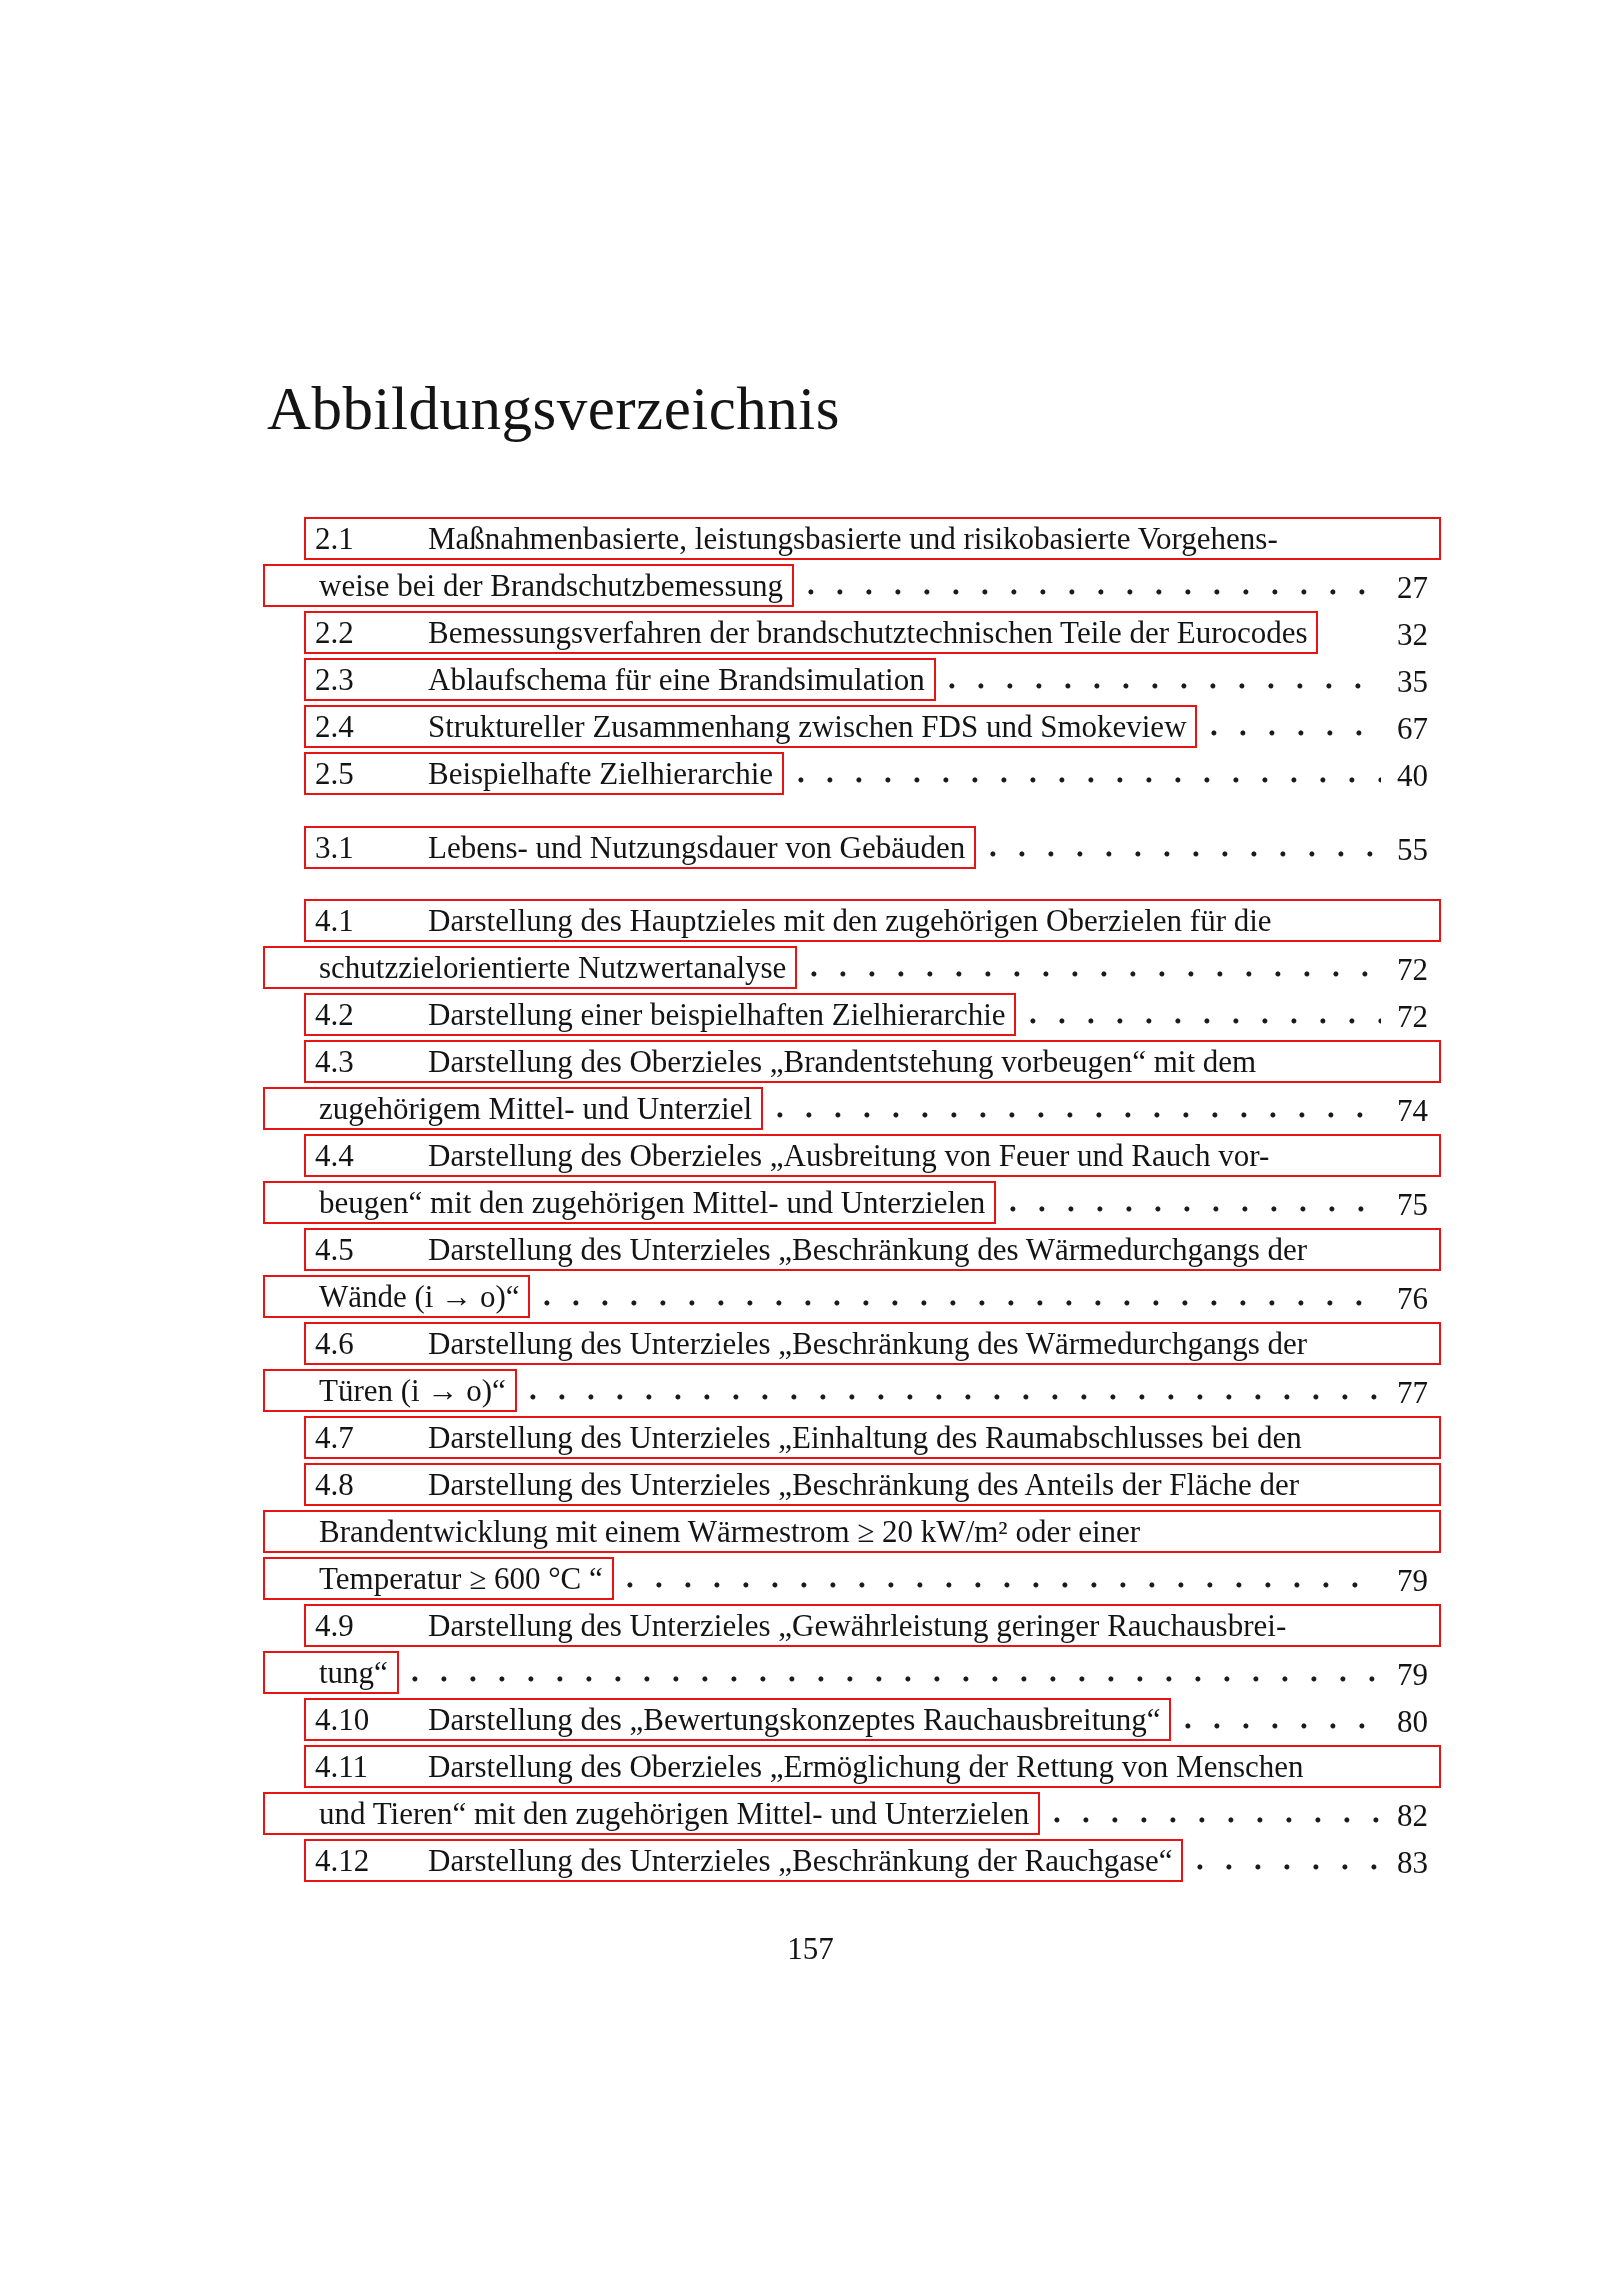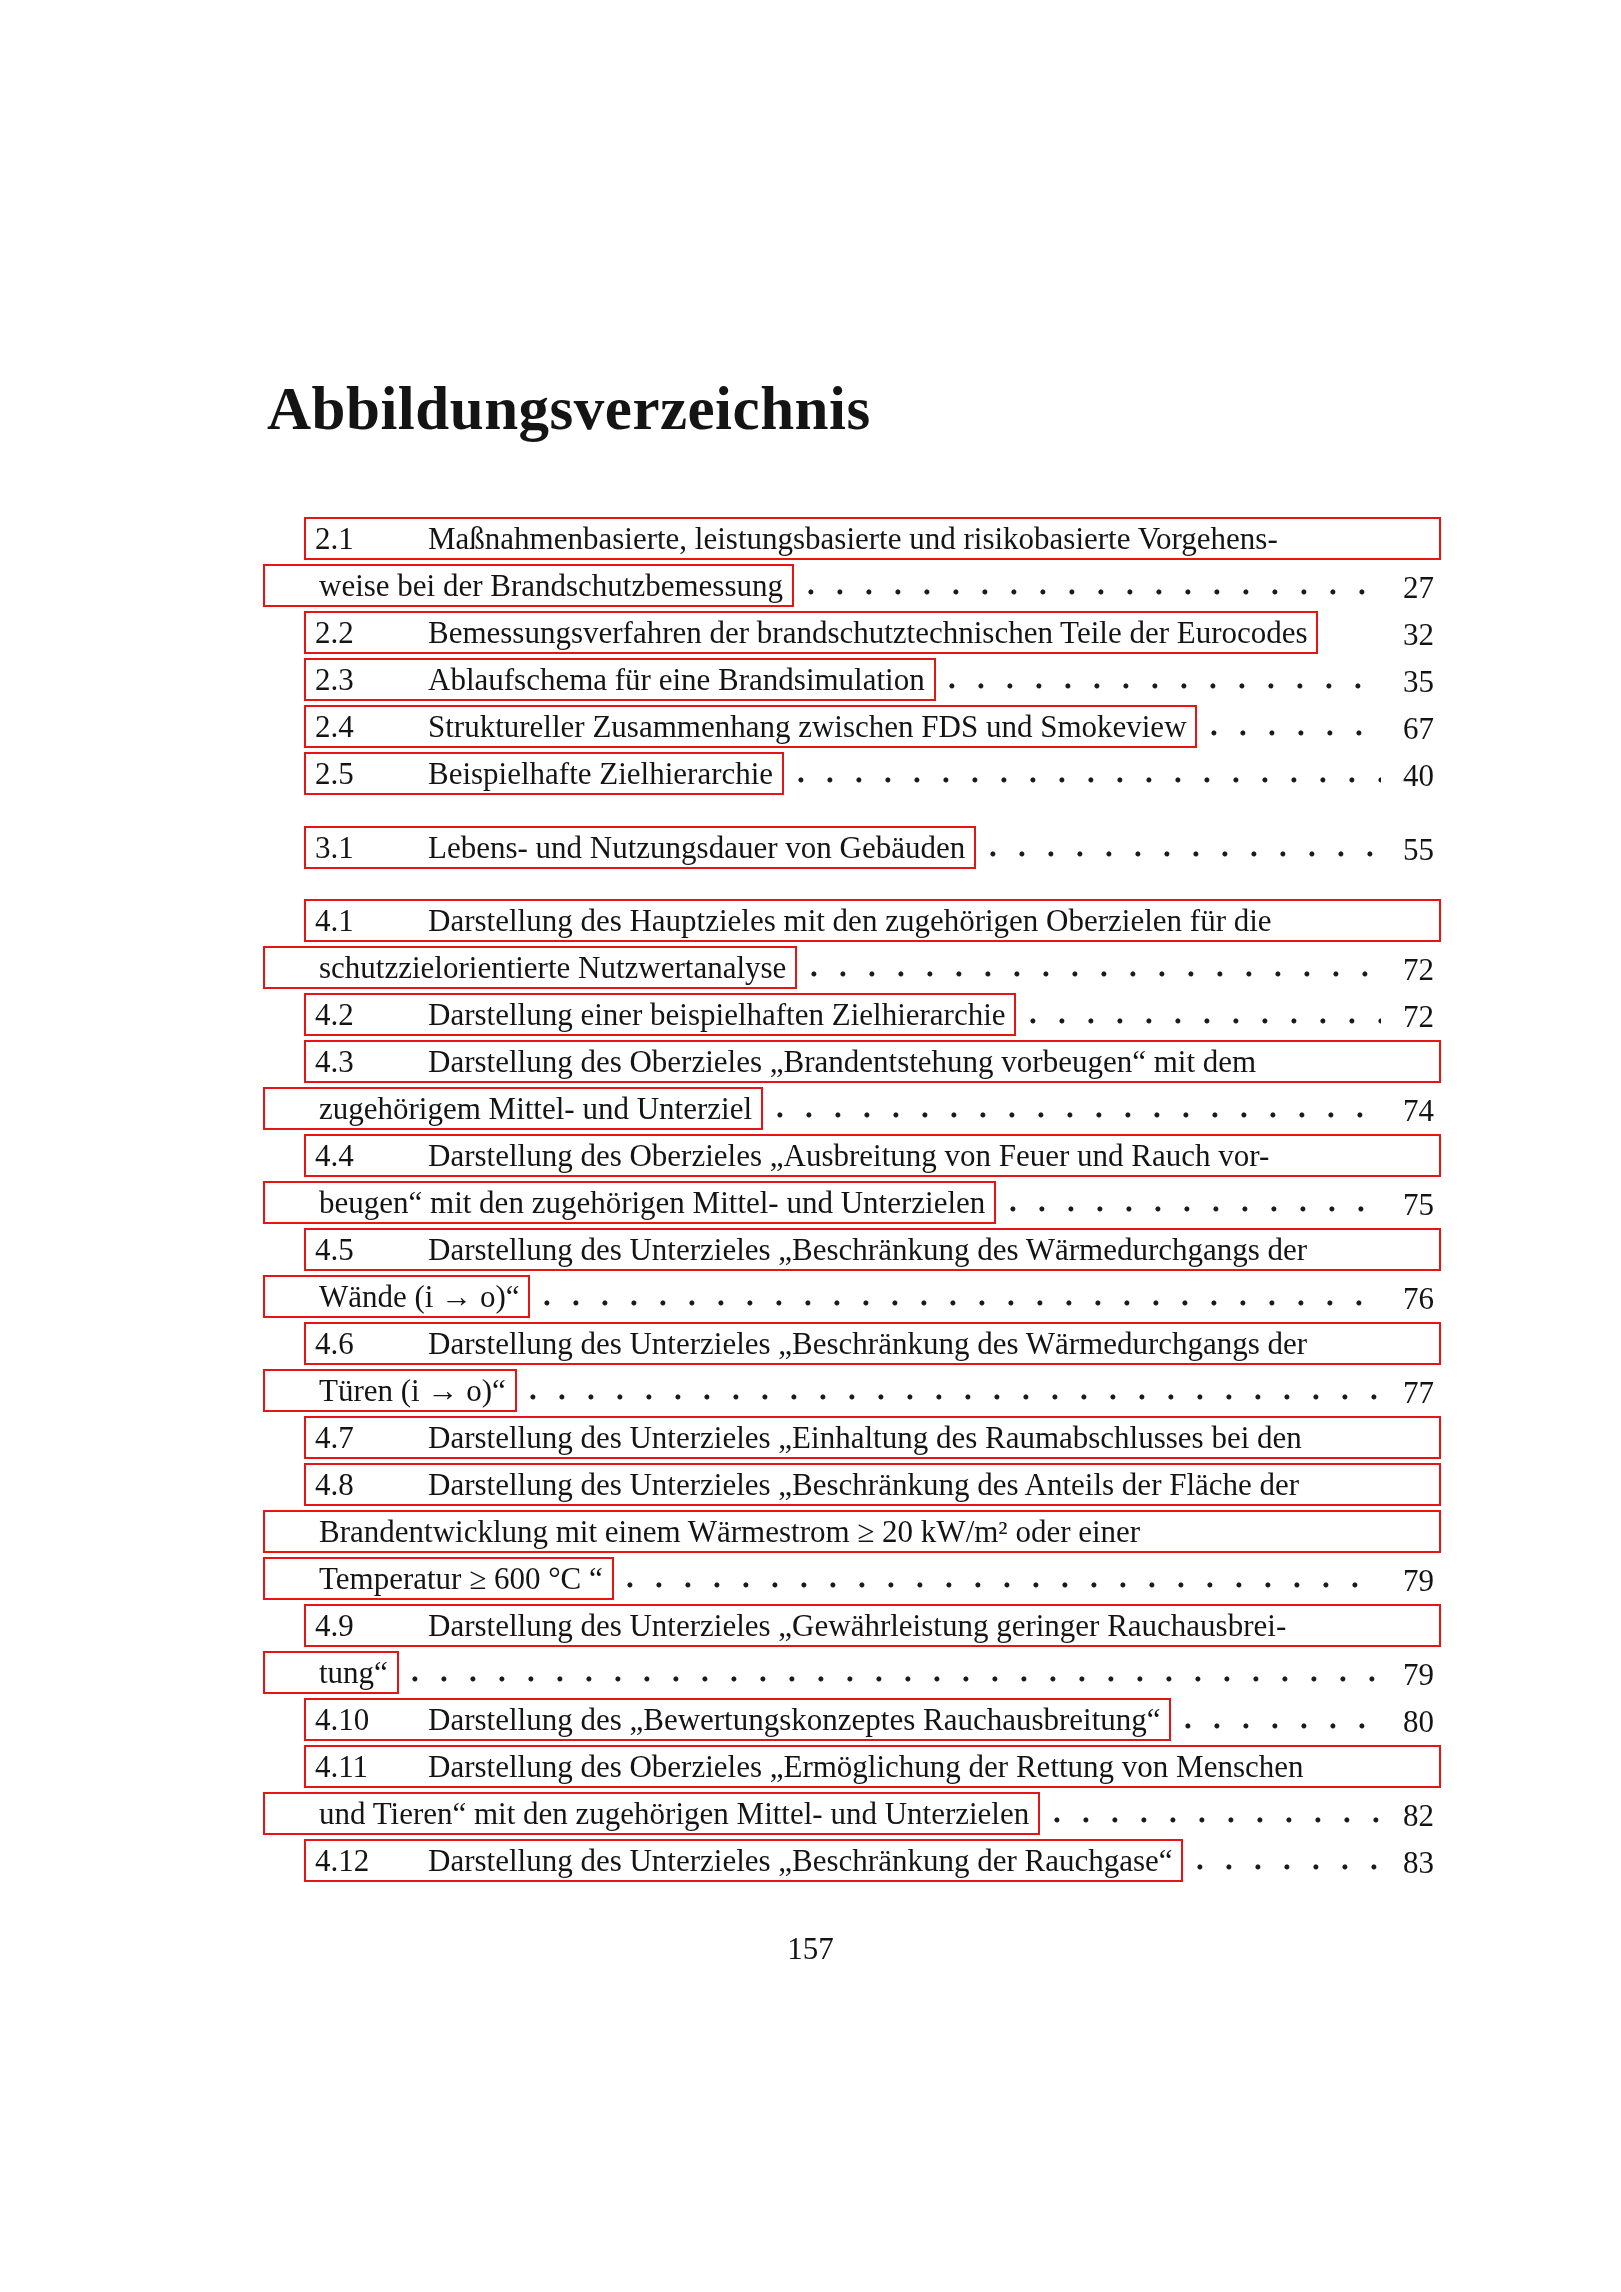--- a/index.html
+++ b/index.html
@@ -10,21 +10,21 @@
     position: relative;
     font-family: "Liberation Serif", "DejaVu Serif", serif;
     font-size: 31px;
     color: var(--ink);
     overflow: hidden;
   }
   .page-title {
     position: absolute;
     left: 267px; top: 374px;
     font-size: 61px;
-    font-weight: 700;
+    font-weight: 400;
     letter-spacing: 0.5px;
     white-space: nowrap;
   }
   .entries {
     position: absolute;
     left: 316px; top: 513px;
     width: 1118px;
   }
   .line {
     display: flex;
@@ -54,21 +54,21 @@
     margin: 0 9.8px 11.8px 13.7px;
     background-image: radial-gradient(circle at 2.9px 2.9px, #1a1a1a 2.1px, rgba(0,0,0,0) 2.9px);
     background-size: 29px 5.9px;
     background-repeat: repeat-x;
     min-width: 0;
   }
   .leader.nodots { background: none; }
   .pagenum {
     line-height: 38px;
     min-width: 43px;
-    text-align: right;
+    text-align: center;
     flex: 0 0 auto;
   }
   .page-footer {
     position: absolute;
     left: 0; top: 1931px;
     width: 1621px;
     text-align: center;
   }
 </style>
 </head>

